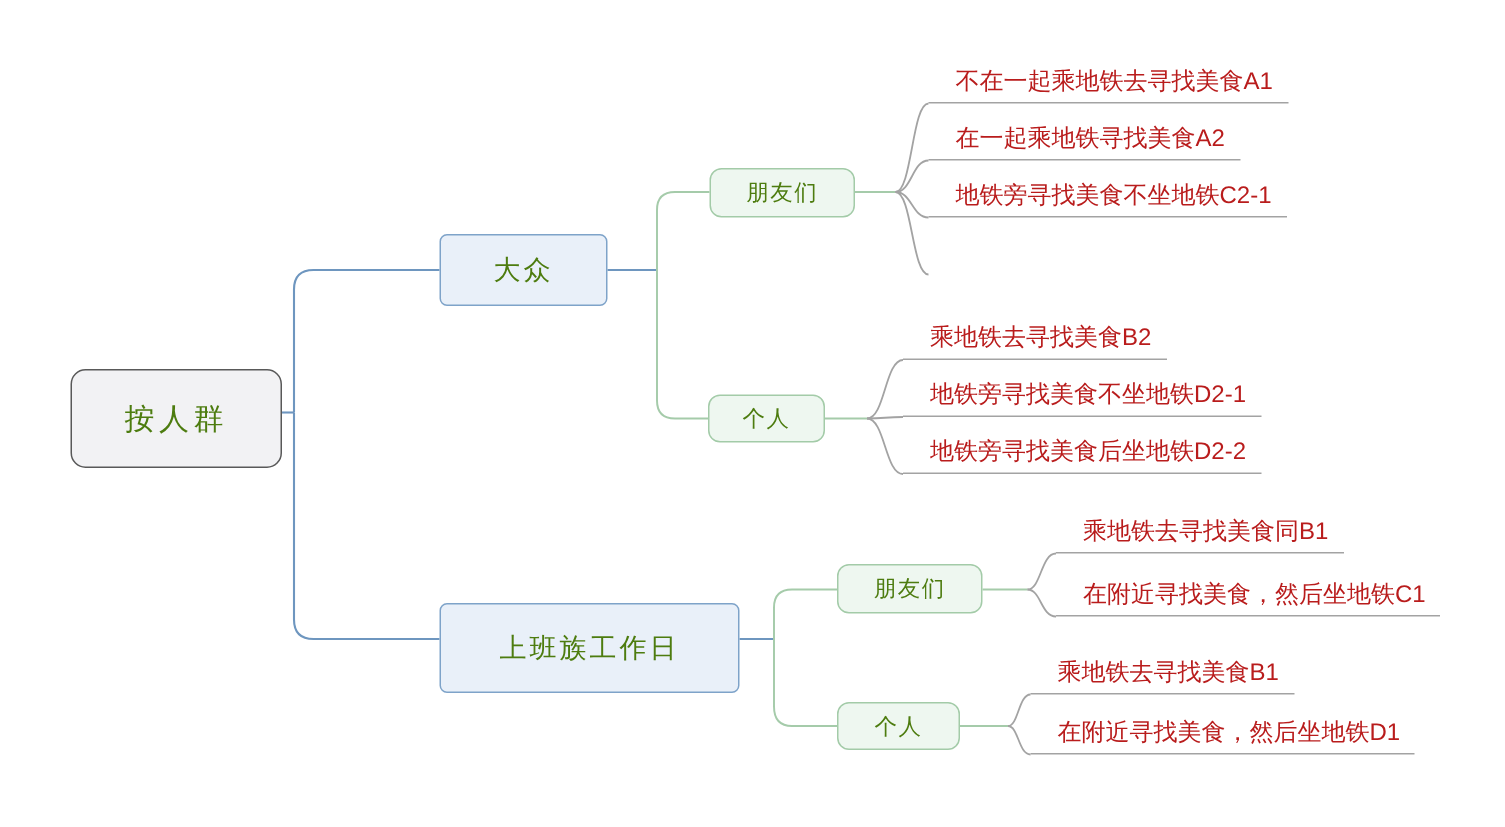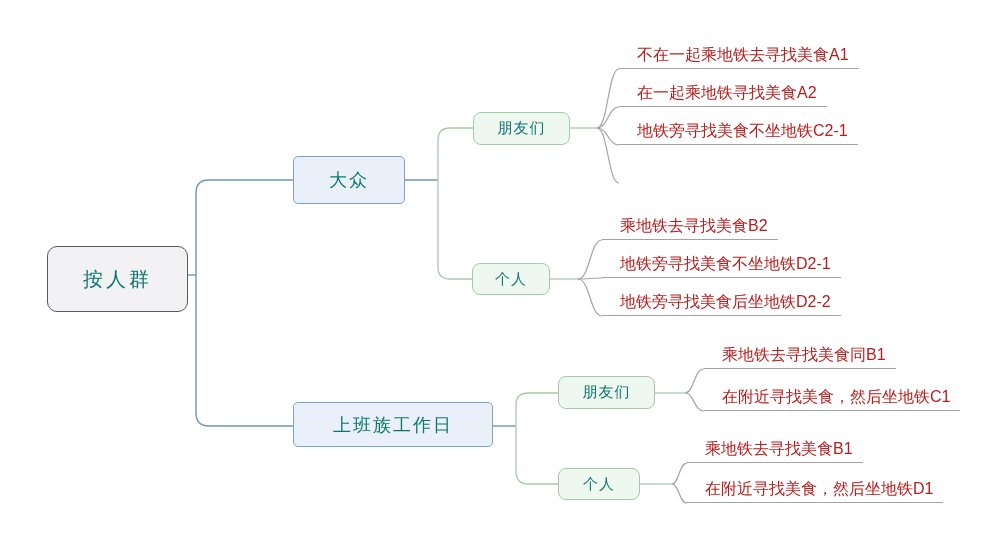--- a/index.html
+++ b/index.html
@@ -4,33 +4,33 @@
 <style>
   html,body { margin:0; padding:0; background:#ffffff; }
   body { font-family:"Liberation Sans","DejaVu Sans",sans-serif; }
   .canvas {
     position:relative; width:1003px; height:551px; background:#ffffff;
     overflow:hidden;
   }
   .canvas svg { position:absolute; left:0; top:0; }
   .node {
     position:absolute; display:flex; align-items:center; justify-content:center;
-    box-sizing:border-box; white-space:nowrap; color:#0f766e; cursor:default;
+    box-sizing:border-box; white-space:nowrap; color:#4d7c0f; cursor:default;
   }
   .node-root {
     left:47px; top:246px; width:141px; height:66px;
     background:#f2f2f4; border:1.5px solid #595959; border-radius:10px;
     font-size:20px; letter-spacing:3px;
   }
   .node-l1 {
     background:#e9f0f9; border:1.4px solid #7ea3c9; border-radius:5px;
     font-size:18px; letter-spacing:2px;
   }
   .node-l1.b1 { left:293px; top:156px; width:112px; height:48px; }
-  .node-l1.b2 { left:293px; top:402px; width:200px; height:45px; }
+  .node-l1.b2 { left:293px; top:402px; width:200px; height:60px; }
   .node-l2 {
     background:#eef7f0; border:1.3px solid #a3cba8; border-radius:8px;
     font-size:15px; letter-spacing:1px;
   }
   .node-l2.s1 { left:473px; top:112px; width:97px; height:33px; }
   .node-l2.s2 { left:472px; top:263px; width:78px; height:32px; }
   .node-l2.s3 { left:558px; top:376px; width:97px; height:33px; }
   .node-l2.s4 { left:558px; top:468px; width:82px; height:32px; }
   .leaf {
     position:absolute; height:27px; line-height:25px; font-size:16px;

